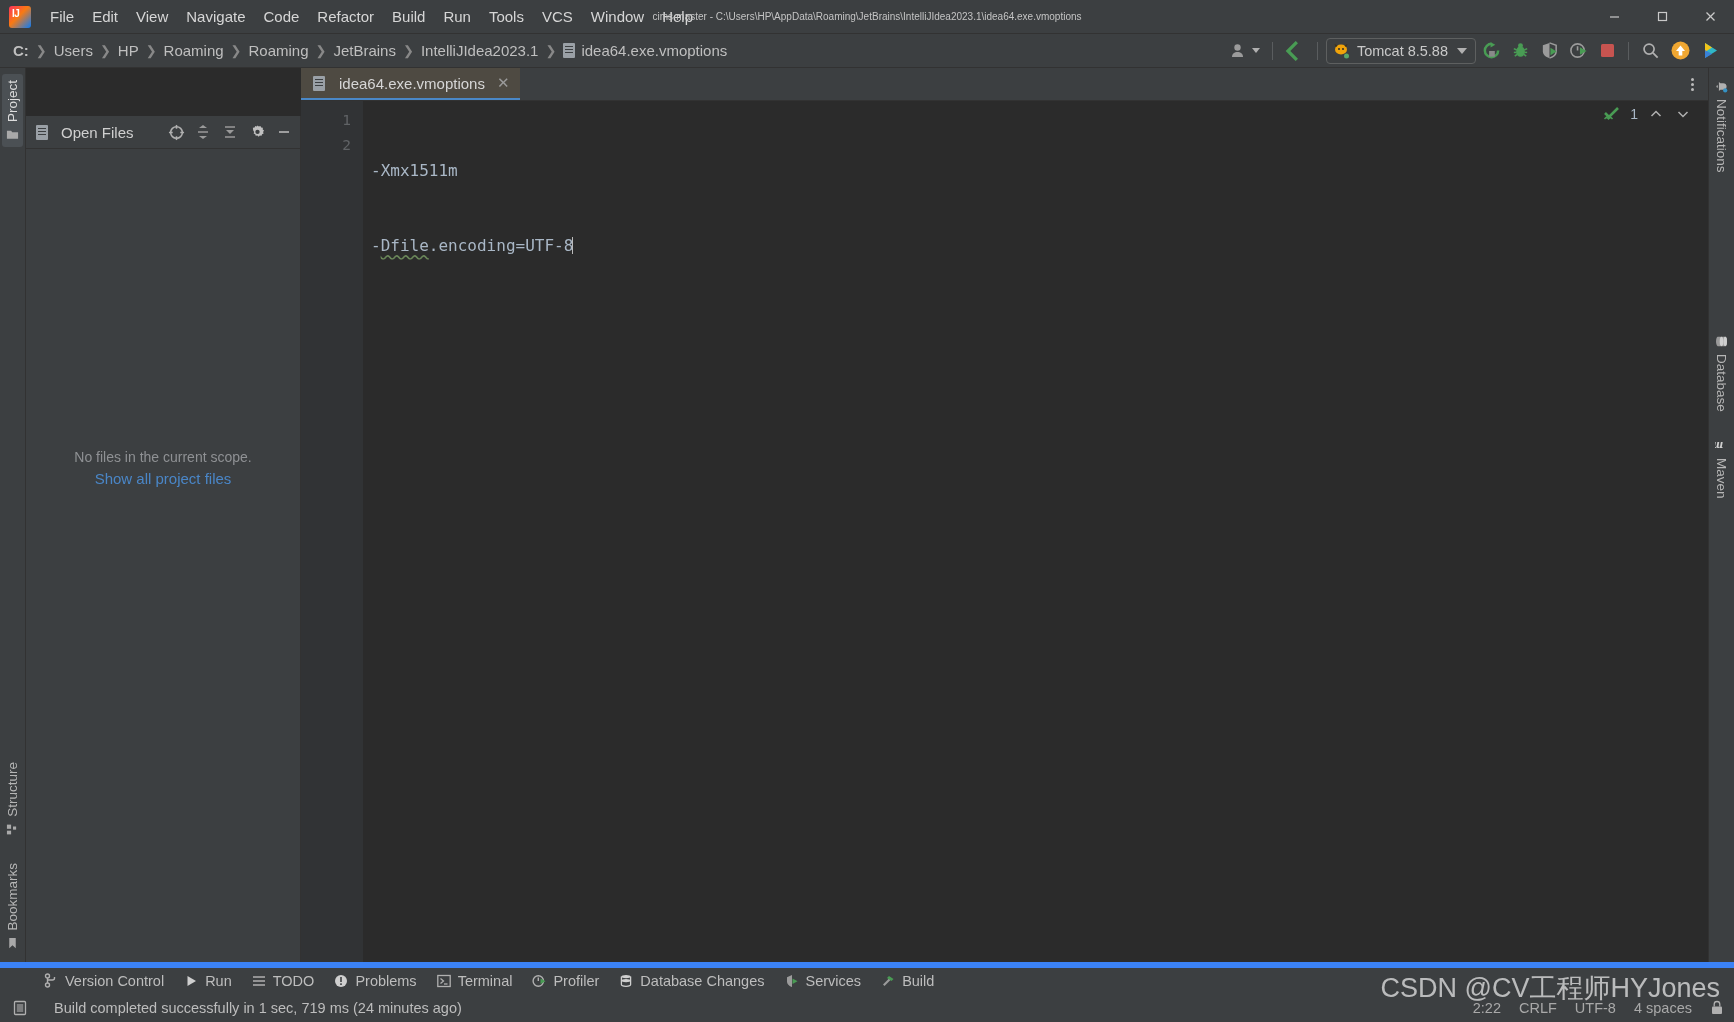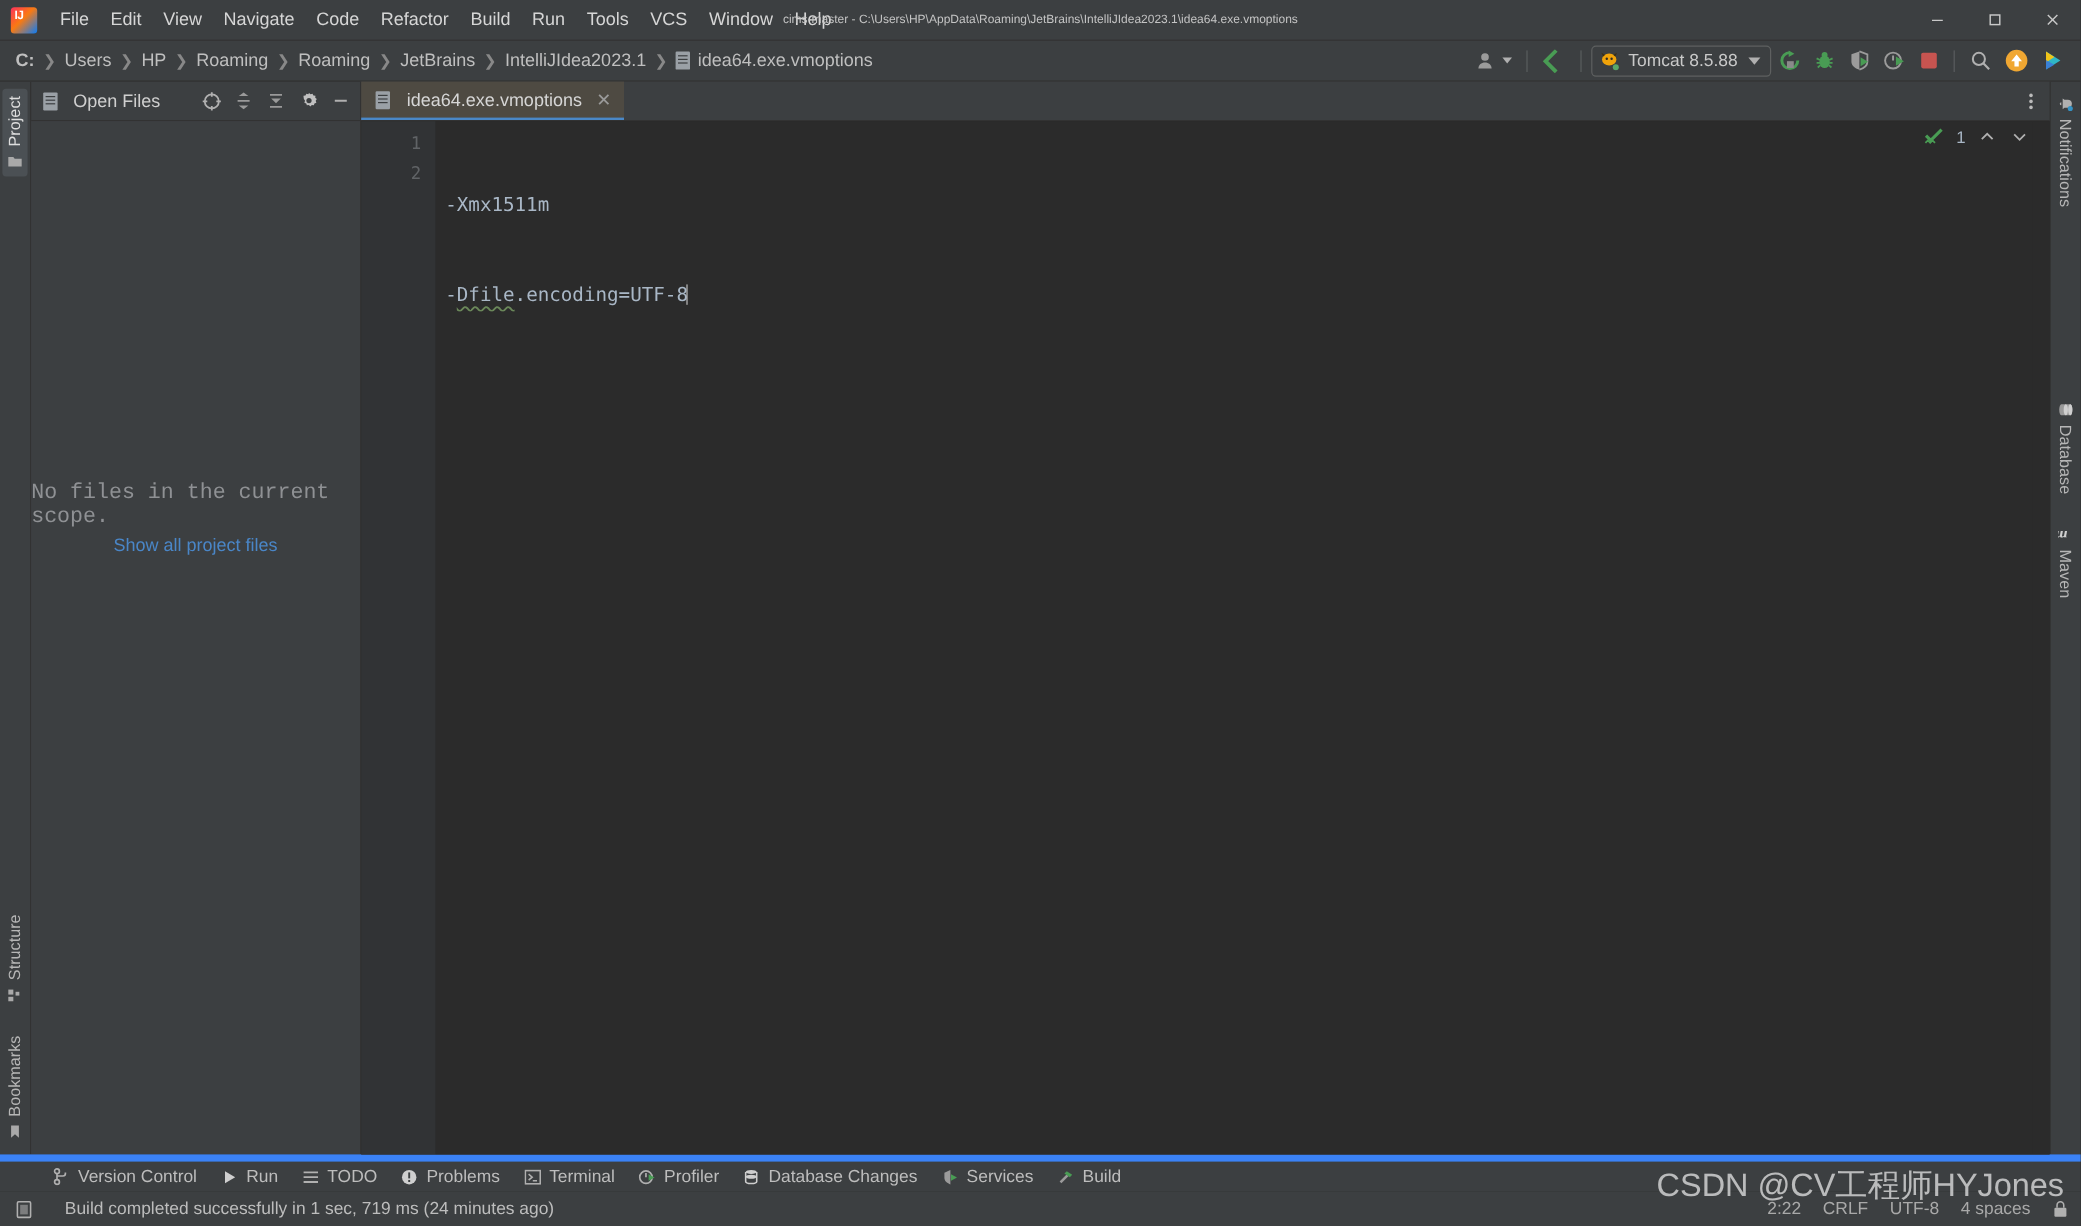--- a/index.html
+++ b/index.html
@@ -104,33 +104,33 @@
     display: flex; align-items: center; gap: 6px;
     font-size: 13.5px; color: #b6b6b6; padding: 6px 3px; border-radius: 3px; white-space: nowrap;
   }
   .vtool.rot180 { writing-mode: vertical-rl; transform: rotate(180deg); }
   .vtool.active { background: #4b5054; color: #ddd; }
   .sq-ico { width: 13px; height: 13px; flex: 0 0 auto; }
 
   
   .project-panel {
     width: 275px; min-width: 275px; background: #3c3f41;
-    display: flex; flex-direction: column; border-right: 1px solid #323232;
+    display: flex; flex-direction: column; border-right: 1px solid #323232; margin-top: 48px;
   }
   .panel-head {
     height: 33px; display: flex; align-items: center; padding: 0 4px 0 10px; gap: 3px;
     border-bottom: 1px solid #323232;
   }
   .panel-title { font-size: 15px; color: #cfcfcf; margin-right: auto; display: flex; align-items: center; gap: 7px; }
   .ph-btn { width: 24px; height: 24px; display:flex; align-items:center; justify-content:center; border-radius: 3px; }
   .panel-body {
     flex: 1; display: flex; flex-direction: column; align-items: center;
     padding-top: 300px; background: #3c3f41;
   }
-  .empty-msg { color: #8f9194; font-size: 18px; font-family: Liberation Mono, monospace; }
+  .empty-msg { color: #8f9194; font-size: 14px; }
   .empty-link { color: #4a86c7; font-size: 15px; margin-top: 5px; cursor: pointer; }
 
   
   .editor-area { flex: 1; display: flex; flex-direction: column; min-width: 0; background: #2b2b2b; }
   .tabbar {
     height: 33px; min-height: 33px; background: #3c3f41; display: flex; align-items: stretch;
     border-bottom: 1px solid #323232; position: relative;
   }
   .etab {
     display: flex; align-items: center; gap: 8px; padding: 0 10px 0 12px;

